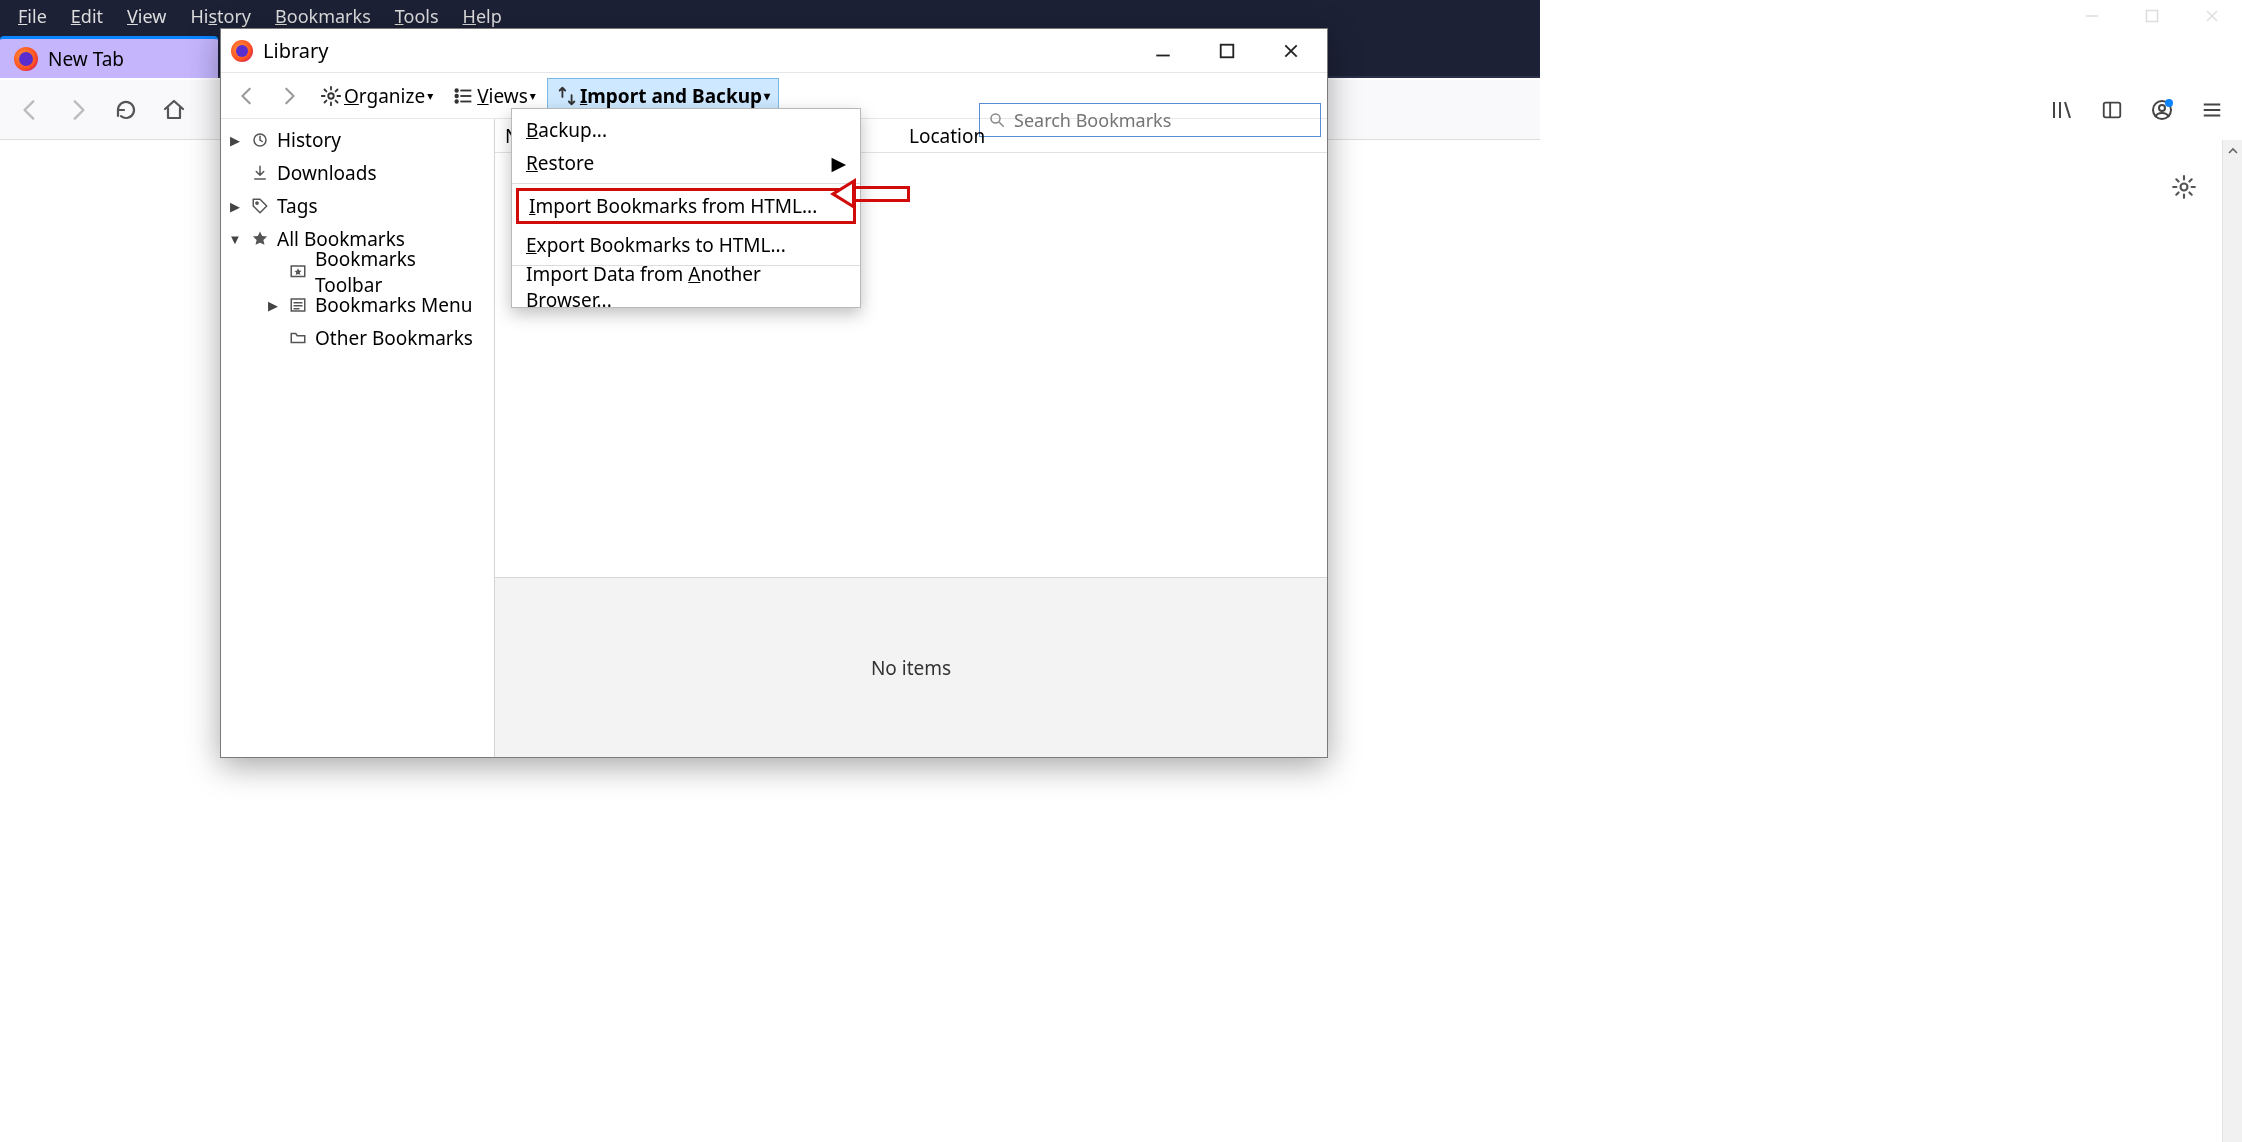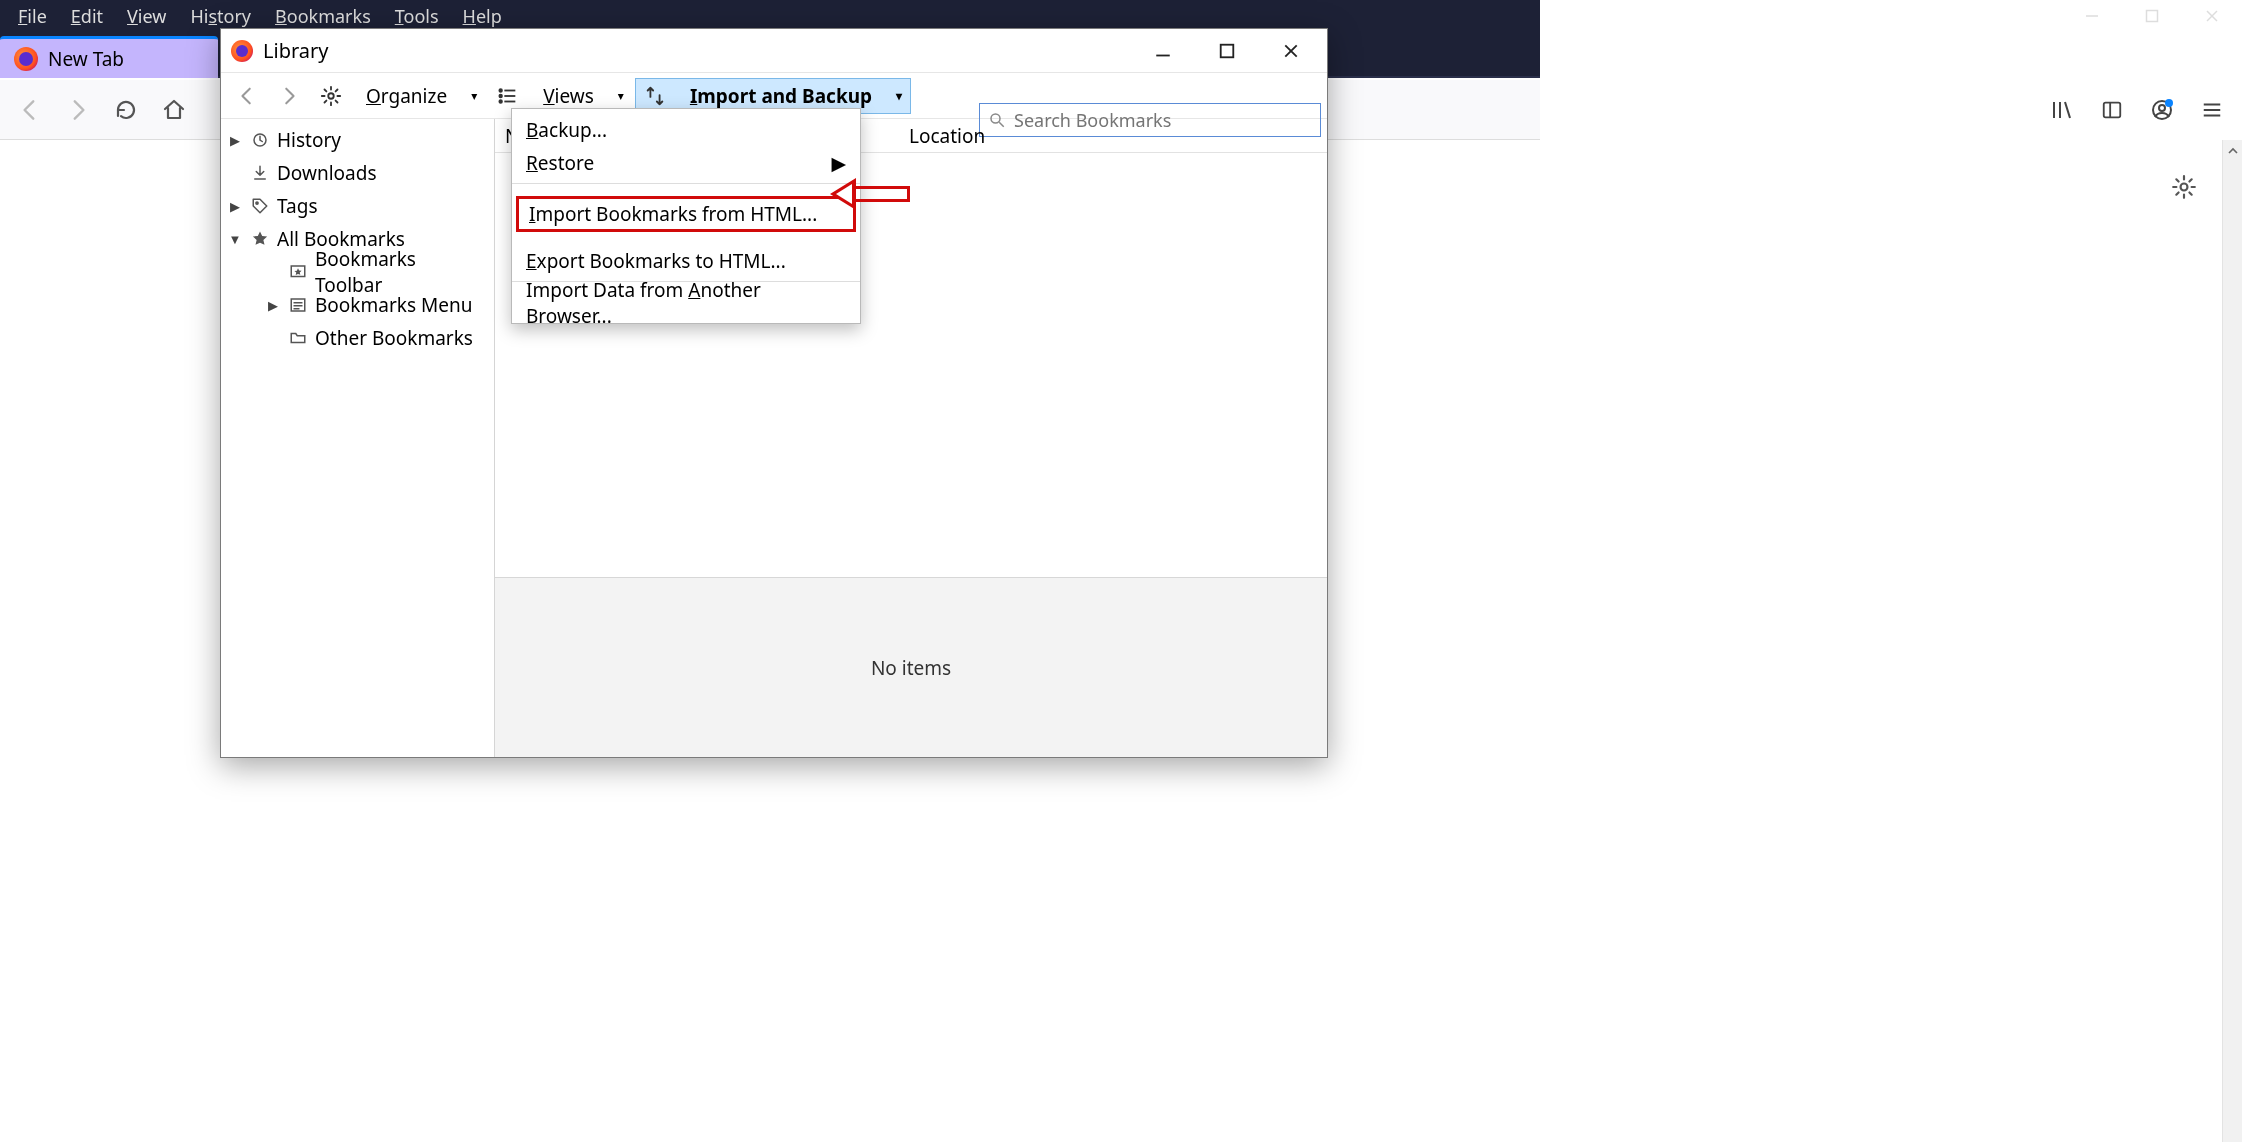--- a/index.html
+++ b/index.html
@@ -36,21 +36,21 @@
   .submit-pill { position:absolute; left:1194px; top:380px; width:70px; height:64px; background:#fff; border:1px solid #ccc; border-radius:8px; display:flex; align-items:center; justify-content:center; box-shadow:0 1px 2px rgba(0,0,0,.06); }
 
   
   .library { position:absolute; left:220px; top:28px; width:1108px; height:730px; background:#fff; border:1px solid #7a7a7a; box-shadow: 0 8px 30px rgba(0,0,0,.35); }
   .lib-title { height:44px; display:flex; align-items:center; padding:0 10px; border-bottom:1px solid #e6e6e6; gap:10px; }
   .lib-title .title-text { font-size:20px; }
   .lib-winctrls { margin-left:auto; display:flex; gap:24px; padding-right:6px; color:#222;}
   .lib-winctrl { width:40px; height:30px; display:flex; align-items:center; justify-content:center; }
 
   .lib-toolbar { height:46px; display:flex; align-items:center; padding:0 6px; gap:2px; border-bottom:1px solid #e6e6e6; }
-  .tb-btn { height:36px; display:flex; align-items:center; padding:0 8px; gap:24px; border:1px solid transparent; }
+  .tb-btn { height:36px; display:flex; align-items:center; padding:0 8px; gap:2px; border:1px solid transparent; }
   .tb-btn .ul{ text-decoration: underline; }
   .tb-btn.highlight { background:#cde8ff; border:1px solid #7ab8e8;font-weight:bold; }
   .dd-caret { font-size:12px; }
 
   .lib-search { margin-left:auto; width:342px; height:34px; border:1px solid #5a8bd6; display:flex; align-items:center; padding:0 8px; gap:8px; color:#777;margin-top:48px;}
   .lib-search input { border:none; outline:none; font-size:18px; color:#333; width:100%; background:transparent;}
 
   .lib-body { position:absolute; top:90px; left:0; right:0; bottom:0; display:flex; }
   .lib-sidebar { width:274px; border-right:1px solid #d5d5d5; padding:4px 0; }
   .tree-row { display:flex; align-items:center; height:33px; padding:0 6px; gap:6px; }
@@ -64,21 +64,21 @@
   .col { padding:0 10px; }
   .col.name { width:404px; }
   .col.loc { flex:1; }
   .lib-detail { position:absolute; left:0; right:0; bottom:0; height:180px; border-top:1px solid #d7d7d7; background:#f3f3f3; display:flex; align-items:center; justify-content:center; color:#333;}
 
   
   .dropdown { position:absolute; left:511px; top:108px; width:350px; background:#fff; border:1px solid #b9b9b9; box-shadow:0 6px 16px rgba(0,0,0,.25); padding:4px 0;}
   .dd-item { height:33px; display:flex; align-items:center; padding:0 14px; justify-content:space-between; }
   .dd-item .txt .ul{ text-decoration: underline; }
   .dd-sep { height:1px; background:#ddd; margin:4px 0; }
-  .dd-item.boxed { border:3px solid #d10a0a; margin:12px 4px; height:36px; padding:0 10px;}
+  .dd-item.boxed { border:3px solid #d10a0a; margin:4px 4px; height:36px; padding:0 10px;}
 
   
   .arrow-annot { position:absolute; left:830px; top:178px; width:82px; height:32px; }
   .arrow-annot .shaft { position:absolute; left:26px; top:8px; width:54px; height:16px; border:3px solid #d10a0a; border-left:none;}
   .arrow-annot .head { position:absolute; left:0; top:0; width:0; height:0; border-top:16px solid transparent; border-bottom:16px solid transparent; border-right:26px solid #d10a0a;}
   .arrow-annot .head-inner { position:absolute; left:6px; top:6px; width:0; height:0; border-top:10px solid transparent; border-bottom:10px solid transparent; border-right:16px solid #fff;}
 
 
   svg { display:block; }
 </style>

